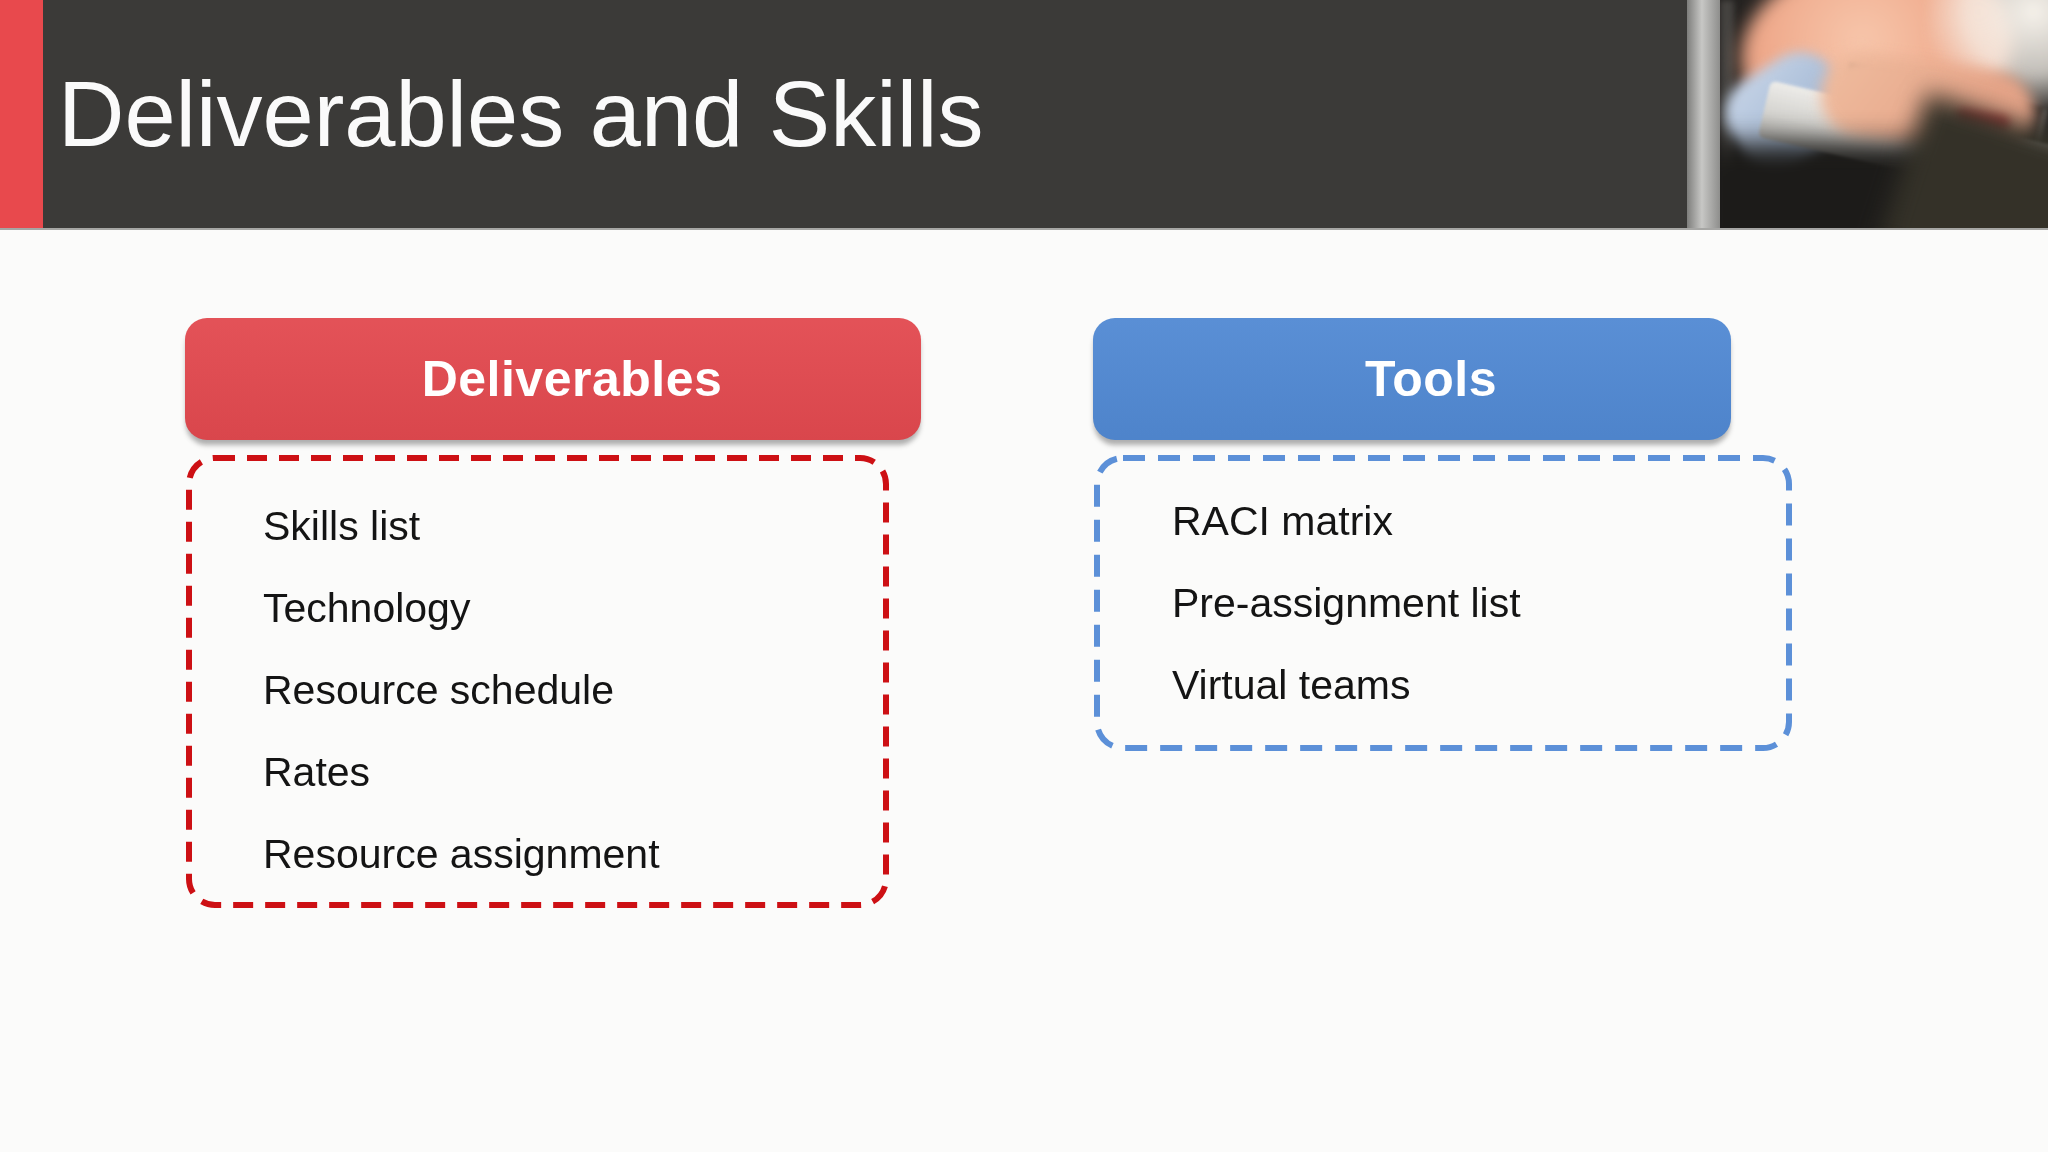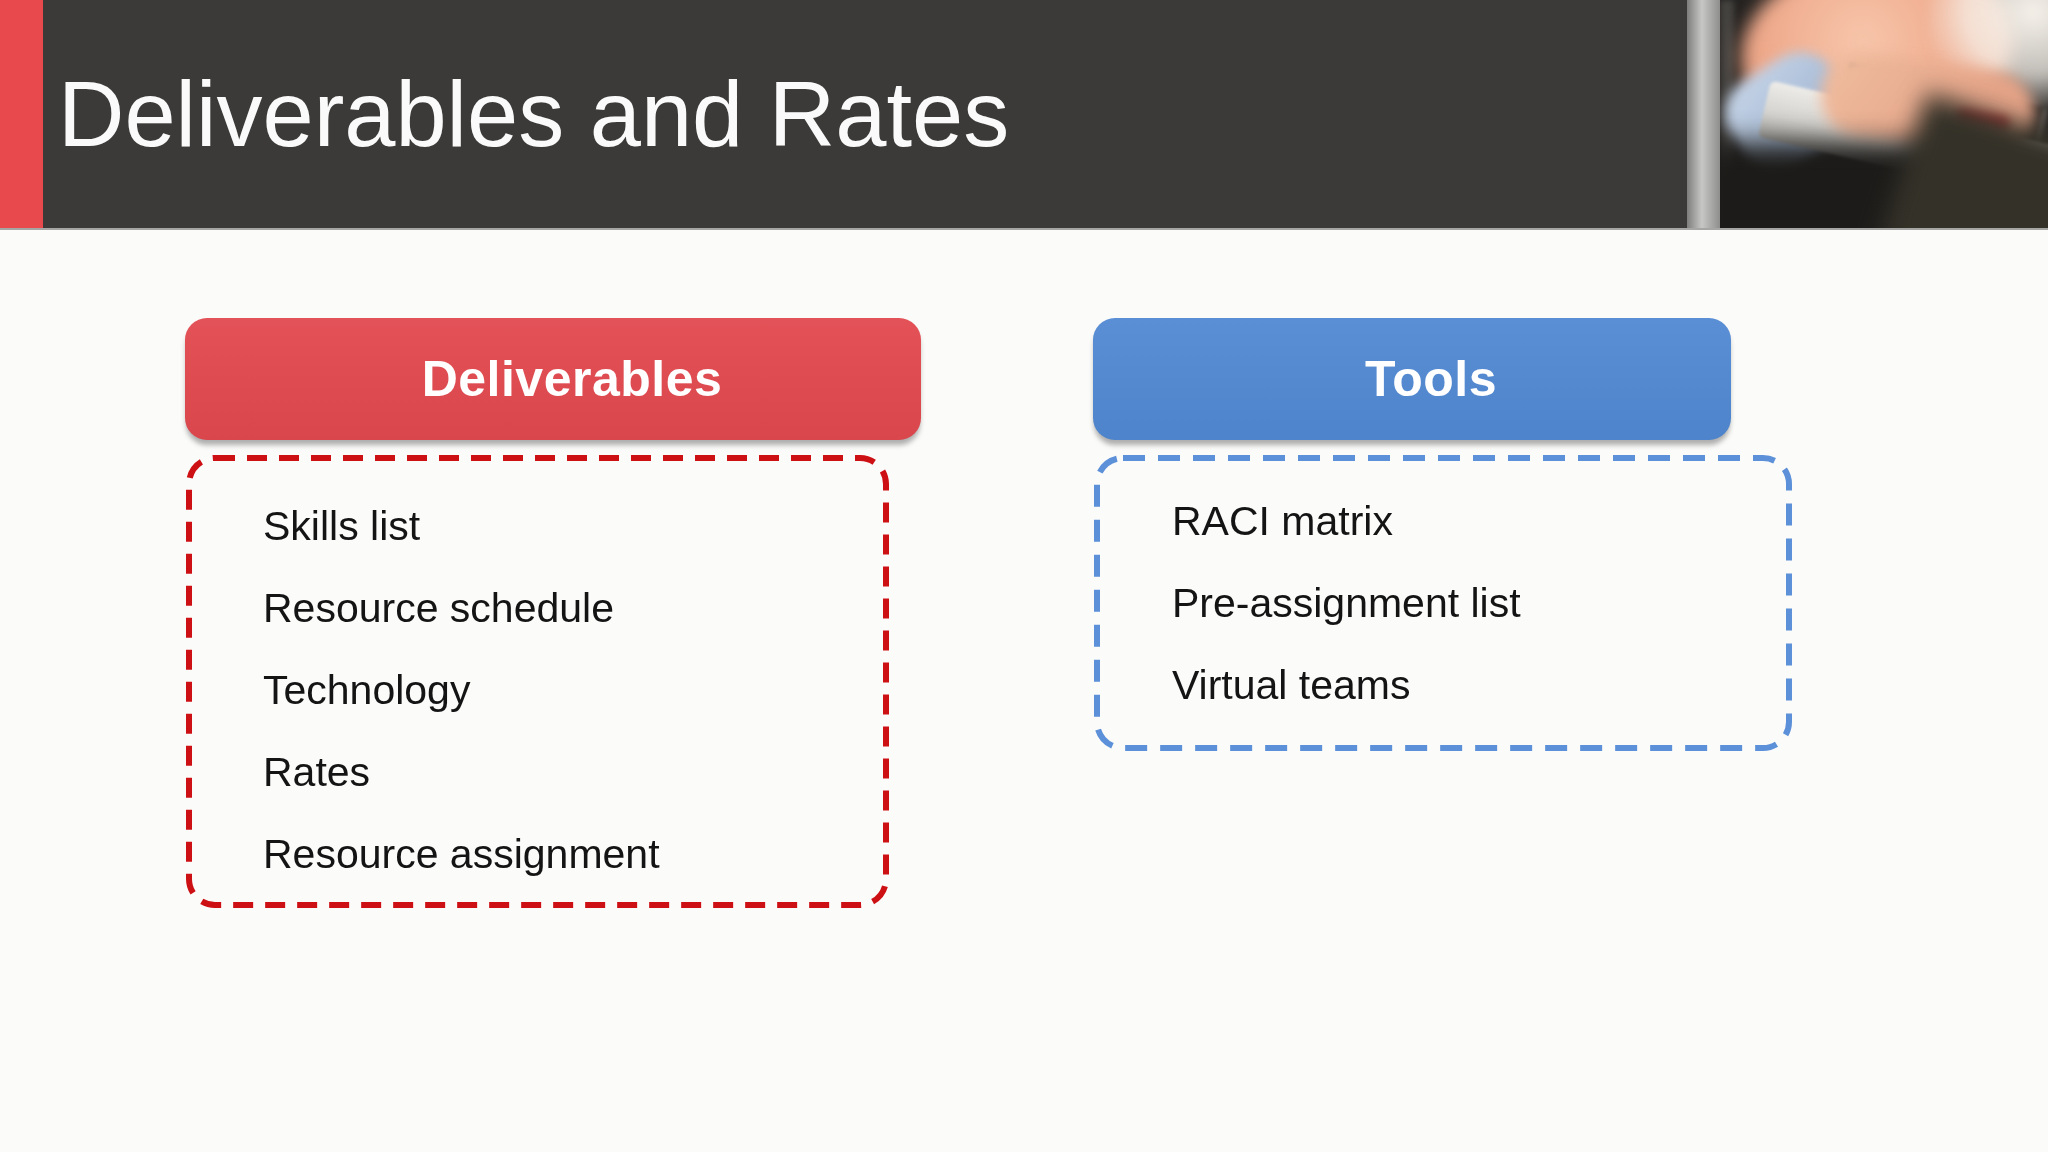--- a/index.html
+++ b/index.html
@@ -146,21 +146,21 @@
   .panel-deliverables .items { padding: 31px 0 0 78px; }
   .panel-tools .items        { padding: 26px 0 0 79px; }
 </style>
 </head>
 <body>
 
 <div class="slide">
 
   <header class="header" style="background-color: rgb(59, 58, 56);">
     <div class="accent-stripe" style="background-color: rgb(232, 73, 77);"></div>
-    <h1 class="title">Deliverables and Rates</h1>
+    <h1 class="title">Deliverables and Skills</h1>
     <div class="divider-bar"></div>
 
     <div class="photo" title="Hands typing on a laptop keyboard">
       <div class="ph-left-edge"></div>
       <div class="ph-blouse"></div>
       <div class="ph-window-light"></div>
       <div class="ph-sleeve"></div>
       <div class="ph-keyboard"></div>
       <div class="ph-laptop"></div>
       <div class="ph-hand"></div>
@@ -176,22 +176,22 @@
       <div class="pill pill-deliverables" style="background-color: rgb(226, 73, 79);">
         <span>Deliverables</span>
       </div>
 
       <div class="panel panel-deliverables">
         <svg width="705" height="455">
           <rect x="4" y="4" width="697" height="447" rx="26" ry="26" fill="none" stroke-width="6" stroke-dasharray="20 12" stroke="#CD1014"></rect>
         </svg>
         <ul class="items">
           <li>Skills list</li>
+          <li>Technology</li>
           <li>Resource schedule</li>
-          <li>Technology</li>
           <li>Rates</li>
           <li>Resource assignment</li>
         </ul>
       </div>
     </section>
 
     <section>
       <div class="pill pill-tools" style="background-color: rgb(81, 137, 211);">
         <span>Tools</span>
       </div>

